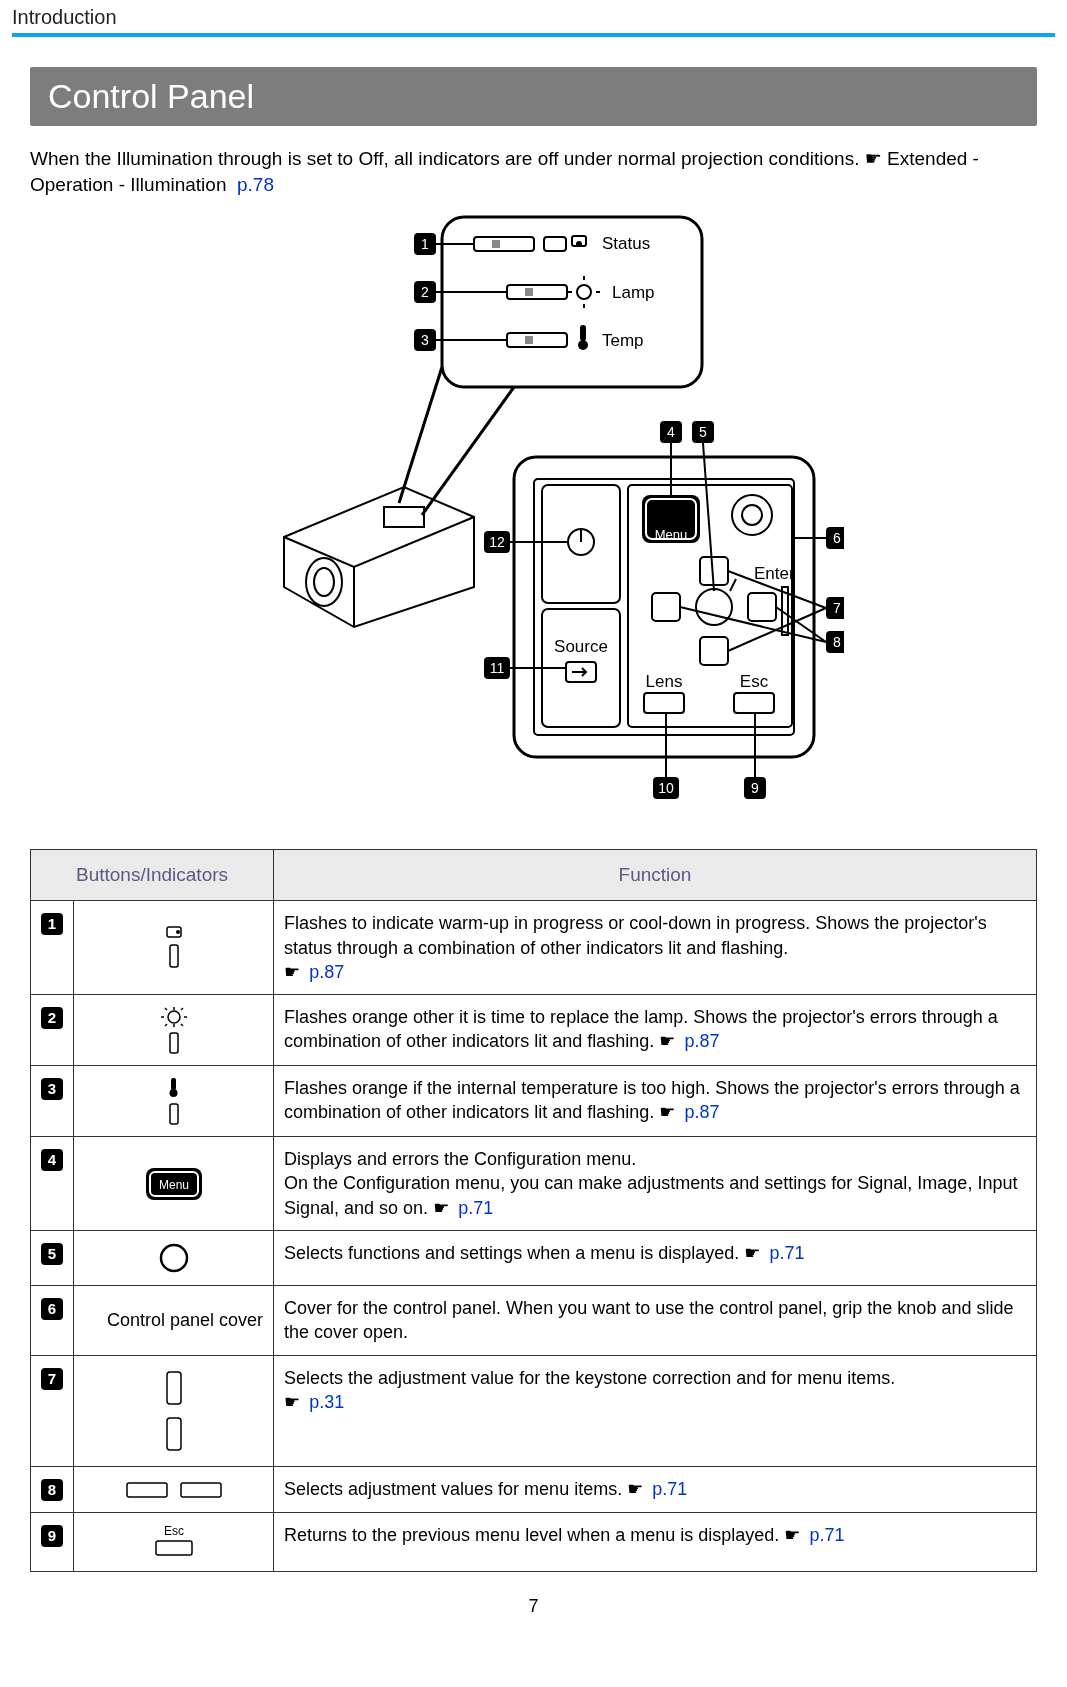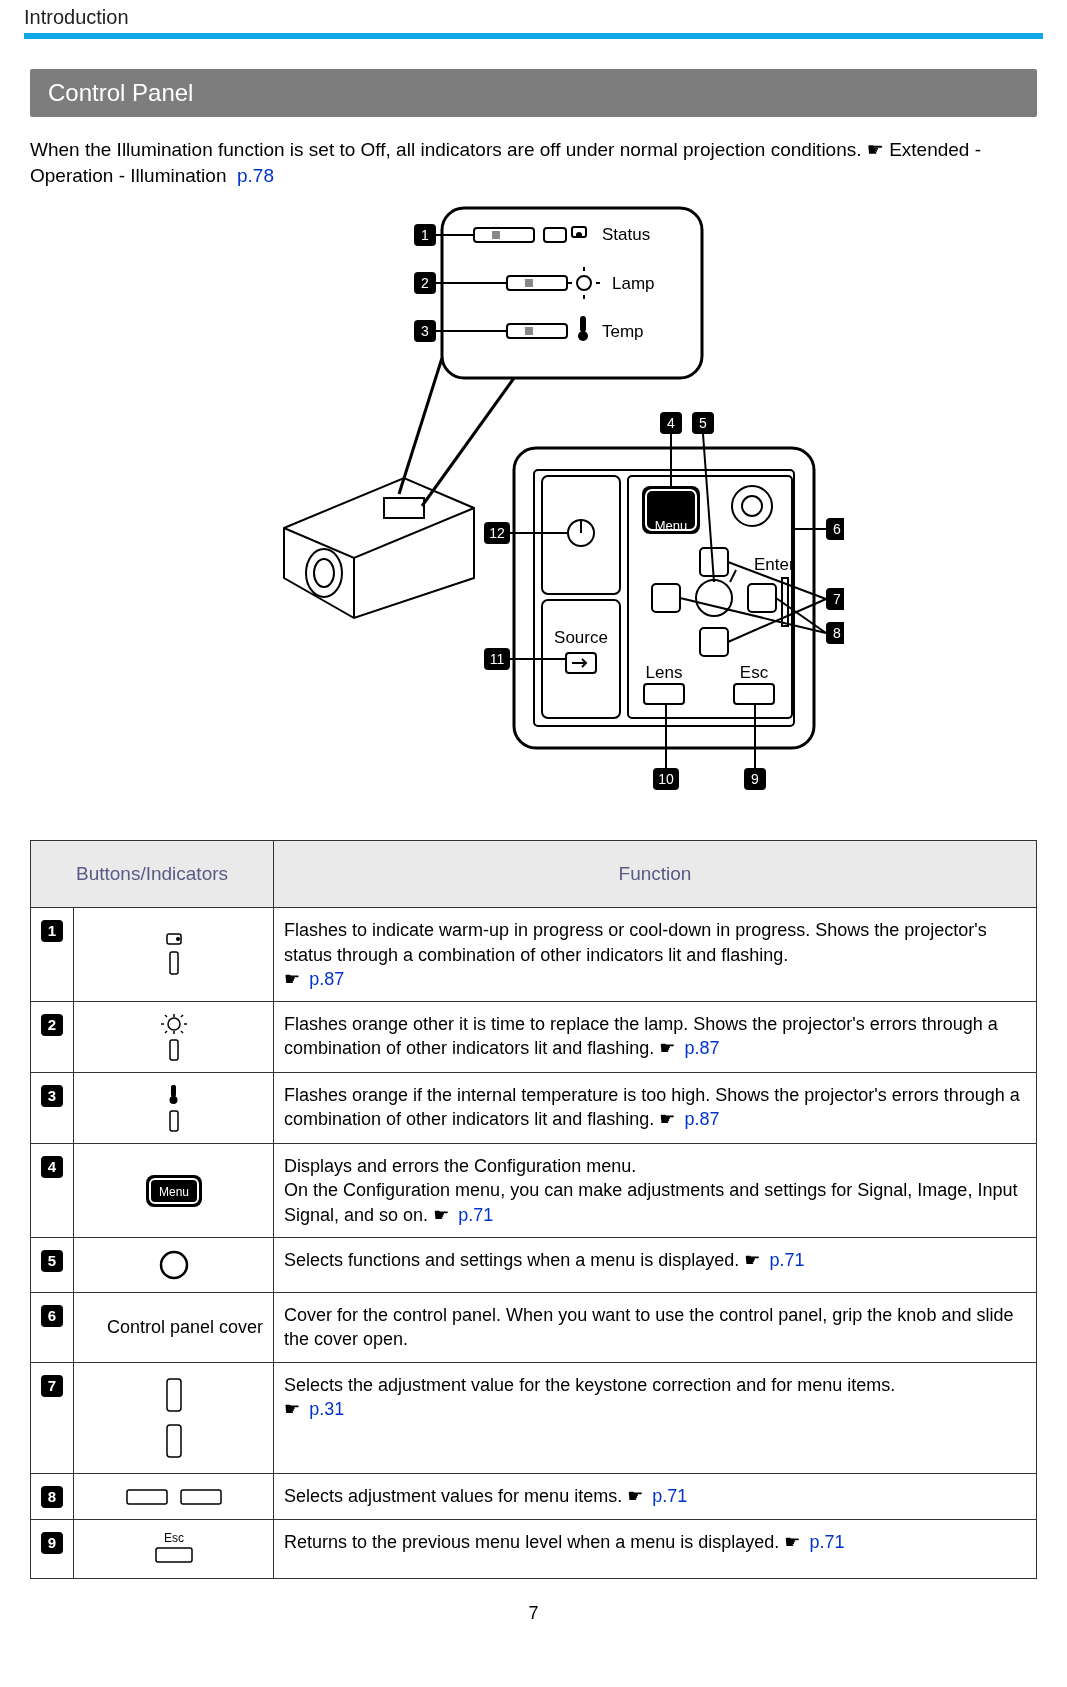--- a/index.html
+++ b/index.html
@@ -5,33 +5,33 @@
   * { box-sizing: border-box; margin: 0; padding: 0; }
   body {
     font-family: "Segoe UI", Arial, sans-serif;
     background: #fff;
     color: #000;
     width: 1067px;
     margin: 0 auto;
     padding: 0;
   }
   .page-header {
-    border-bottom: 6px solid #0ea5e9;
+    border-bottom: 4px solid #0ea5e9;
     padding: 6px 0 4px 0;
-    margin: 0 24px;
+    margin: 0 12px;
   }
   .page-header-title {
     font-size: 20px;
     font-weight: 400;
     color: #222;
   }
   .section-bar {
     background: #7d7d7d;
     color: #fff;
-    font-size: 24px;
+    font-size: 34px;
     font-weight: 400;
     padding: 10px 18px;
     margin: 30px 30px 20px 30px;
     border-radius: 2px;
   }
   .intro-text {
     margin: 0 30px 10px 30px;
     font-size: 19px;
     line-height: 1.35;
   }
@@ -47,21 +47,21 @@
     border-collapse: collapse;
     width: calc(100% - 60px);
     margin: 0 30px 0 30px;
     font-size: 18px;
   }
   table.func th {
     background: #eaeaea;
     color: #5a5a87;
     font-weight: 400;
     border: 1px solid #333;
-    padding: 22px 8px;
+    padding: 14px 8px;
     font-size: 19px;
   }
   table.func td {
     border: 1px solid #333;
     padding: 10px 10px;
     vertical-align: top;
     line-height: 1.35;
   }
   table.func td.num {
     width: 36px;
@@ -101,21 +101,21 @@
 </head>
 <body>
 
 <div class="page-header">
   <div class="page-header-title">Introduction</div>
 </div>
 
 <div class="section-bar">Control Panel</div>
 
 <p class="intro-text">
-  <span>When the Illumination function is set to </span><span class="bold">Off</span><span>, all indicators are off under normal projection conditions.</span>
+  <span>When the Illumination through is set to </span><span class="bold">Off</span><span>, all indicators are off under normal projection conditions.</span>
   <span class="hand">☛</span>
   <span class="bold">Extended</span><span> - </span><span class="bold">Operation</span><span> - </span><span class="bold">Illumination</span>
   &nbsp;<span class="pg-link">p.78</span>
 </p>
 
 <div class="diagram-wrap">
 <svg class="diagram" viewBox="0 0 620 620">
   <defs>
     <style>
       .ln{stroke:#000;stroke-width:2;fill:none;}

